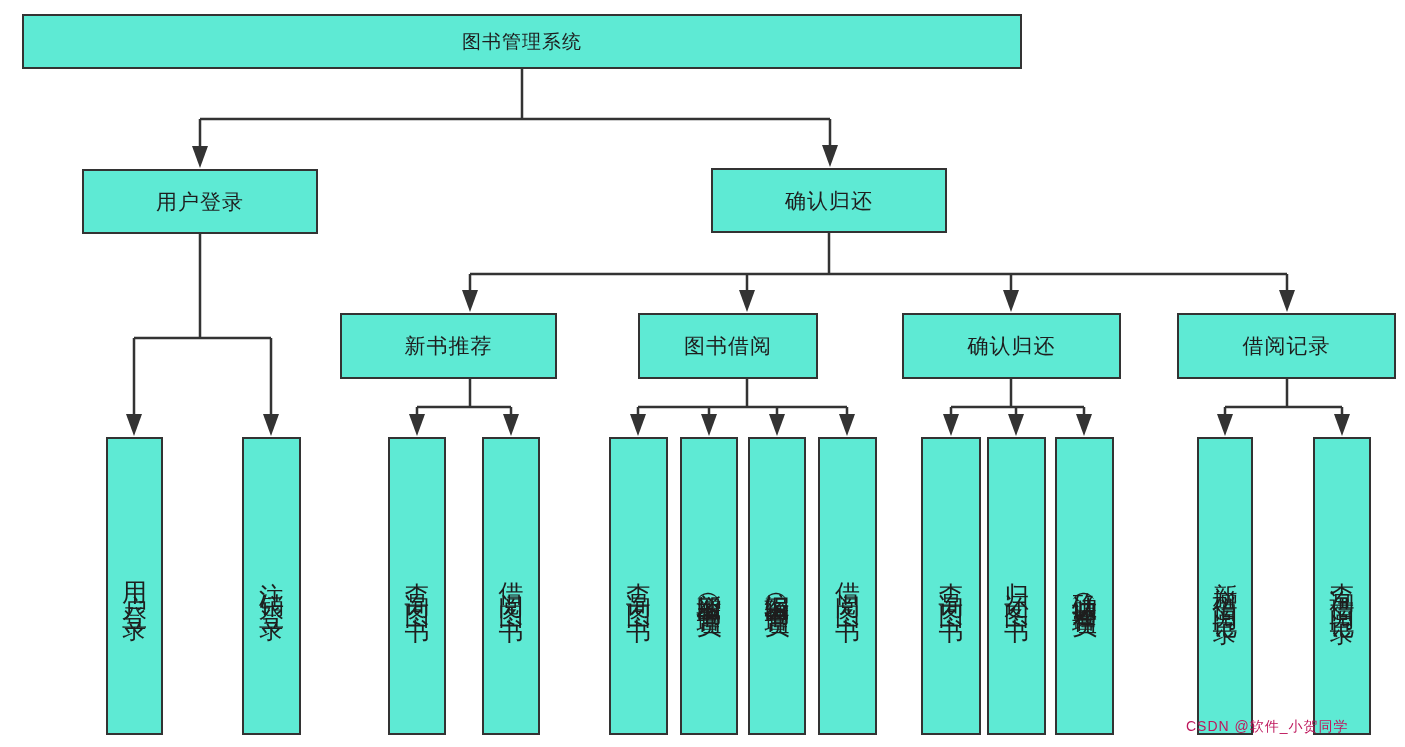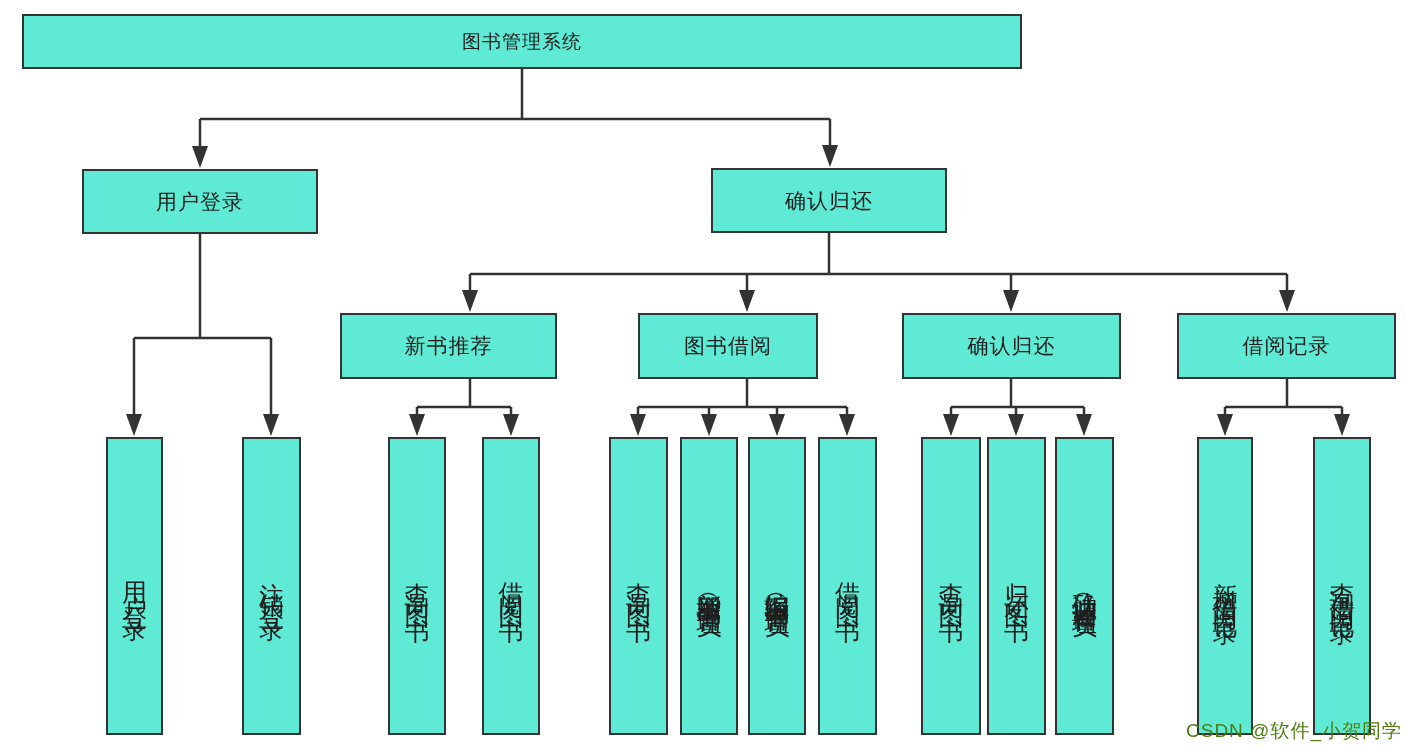--- a/index.html
+++ b/index.html
@@ -30,23 +30,23 @@
     font-size: 25px;
     letter-spacing: 12px;
     line-height: 1;
     white-space: nowrap;
   }
   .v.mid .vtext  { letter-spacing: 8px; }
   .v.long .vtext { letter-spacing: 3px; }
   .watermark {
     position: absolute;
     left: 1186px; top: 718px;
-    font-size: 19px;
+    font-size: 14px;
     letter-spacing: 1px;
-    color: #4d7c0f;
+    color: #be185d;
     z-index: 5;
     white-space: nowrap;
   }
 </style>
 </head>
 <body>
 
 <div class="stage">
 
   <svg class="wires" width="1405" height="747" viewBox="0 0 1405 747">

